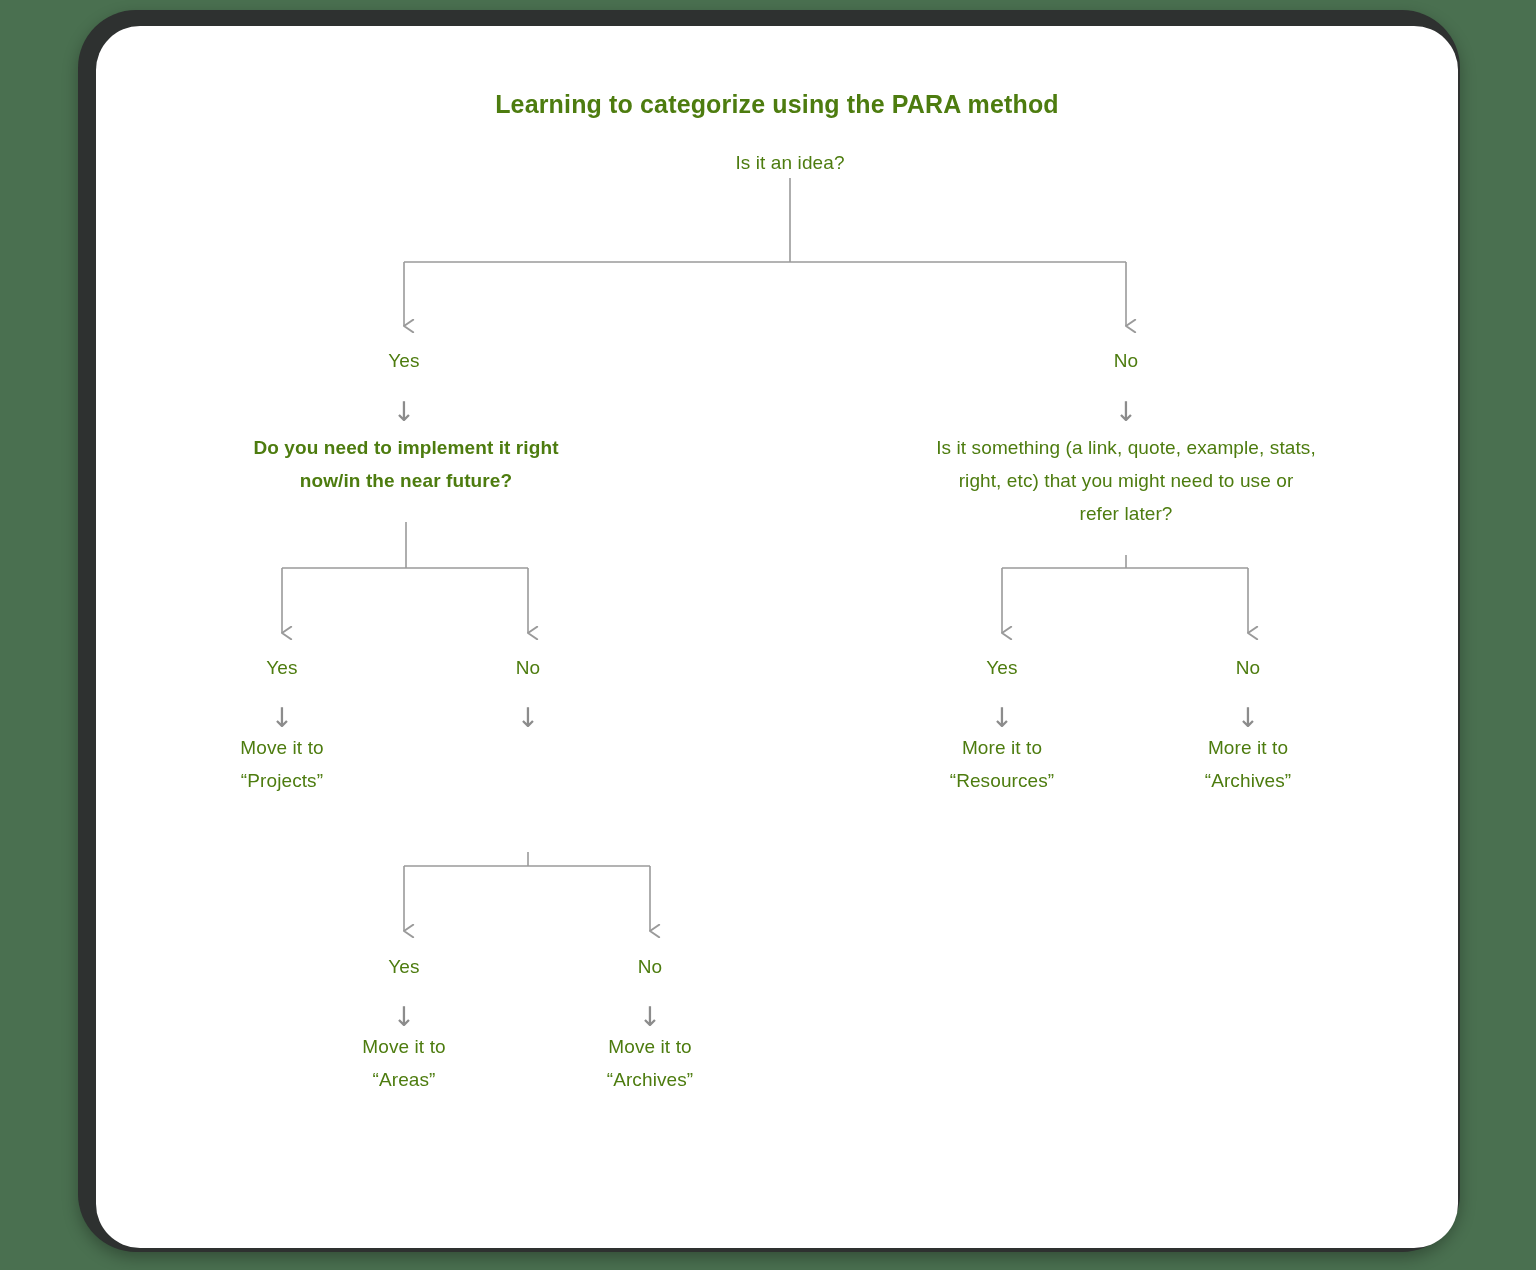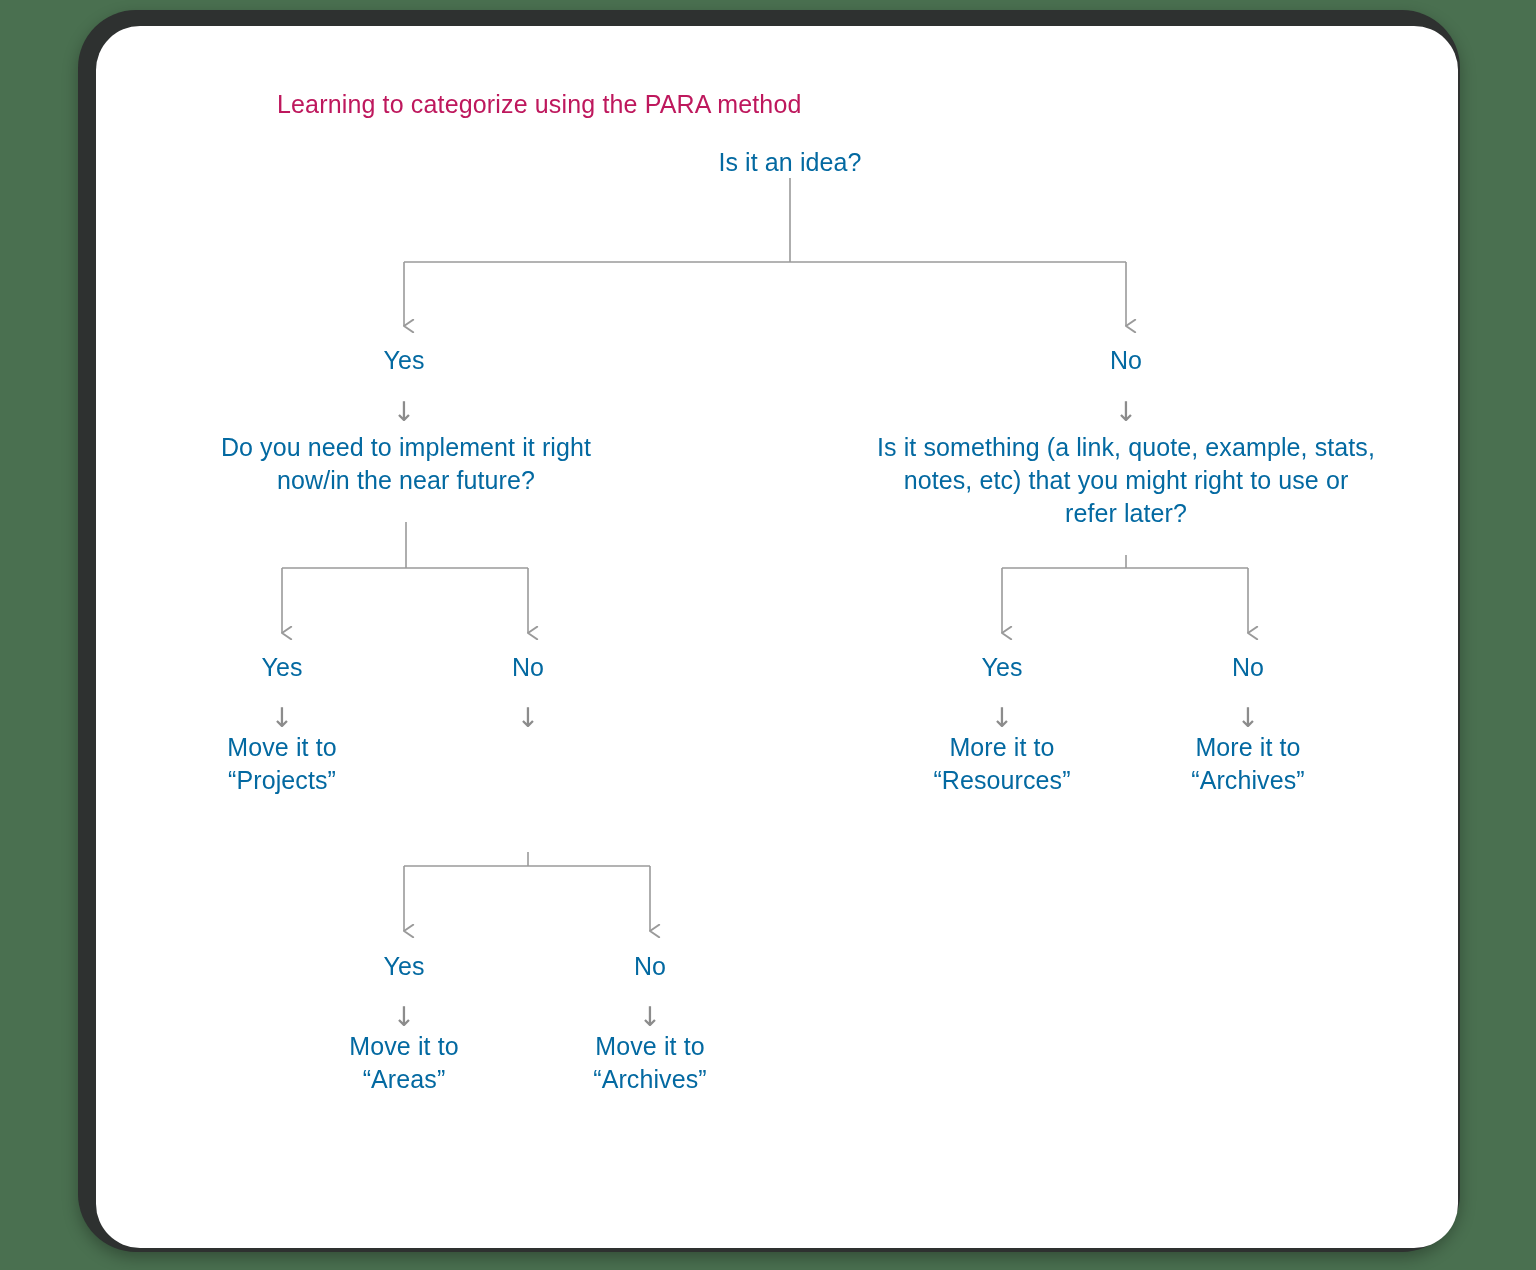--- a/index.html
+++ b/index.html
@@ -55,32 +55,32 @@
     left: 0;
     top: 0;
     width: 1362px;
     height: 1222px;
     pointer-events: none;
   }
 
   .node {
     position: absolute;
     text-align: center;
-    color: #0369a1;
-    font-size: 25px;
+    color: #4d7c0f;
+    font-size: 19px;
     line-height: 33px;
     letter-spacing: 0.1px;
     white-space: pre-line;
   }
 
   .title {
     position: absolute;
-    text-align: left;
-    color: #be185d;
-    font-weight: normal;
+    text-align: center;
+    color: #4d7c0f;
+    font-weight: bold;
     font-size: 25px;
     line-height: 32px;
     letter-spacing: 0.15px;
   }
 
   .arrow-glyph {
     position: absolute;
     text-align: center;
     color: #8c8c8c;
     font-size: 27px;
@@ -133,25 +133,25 @@
       <div class="title" style="left:181px; top:62px; width:1000px;">Learning to categorize using the PARA method</div>
 
       <div class="node" style="left:494px; top:120px; width:400px;">Is it an idea?</div>
 
       <div class="node" style="left:228px; top:318px; width:160px;">Yes</div>
       <div class="arrow-glyph" style="left:258px; top:372px; width:100px;">↓</div>
 
       <div class="node" style="left:950px; top:318px; width:160px;">No</div>
       <div class="arrow-glyph" style="left:980px; top:372px; width:100px;">↓</div>
 
-      <div class="node" style="left:110px; top:405px; width:400px;">Do you need to implement it right
+      <div class="node" style="left:110px; top:405px; width:400px;font-weight:bold;">Do you need to implement it right
 now/in the near future?</div>
 
       <div class="node" style="left:770px; top:405px; width:520px;">Is it something (a link, quote, example, stats,
-notes, etc) that you might right to use or
+right, etc) that you might need to use or
 refer later?</div>
 
       <div class="node" style="left:106px; top:625px; width:160px;">Yes</div>
       <div class="arrow-glyph" style="left:136px; top:678px; width:100px;">↓</div>
 
       <div class="node" style="left:352px; top:625px; width:160px;">No</div>
       <div class="arrow-glyph" style="left:382px; top:678px; width:100px;">↓</div>
 
       <div class="node" style="left:826px; top:625px; width:160px;">Yes</div>
       <div class="arrow-glyph" style="left:856px; top:678px; width:100px;">↓</div>

